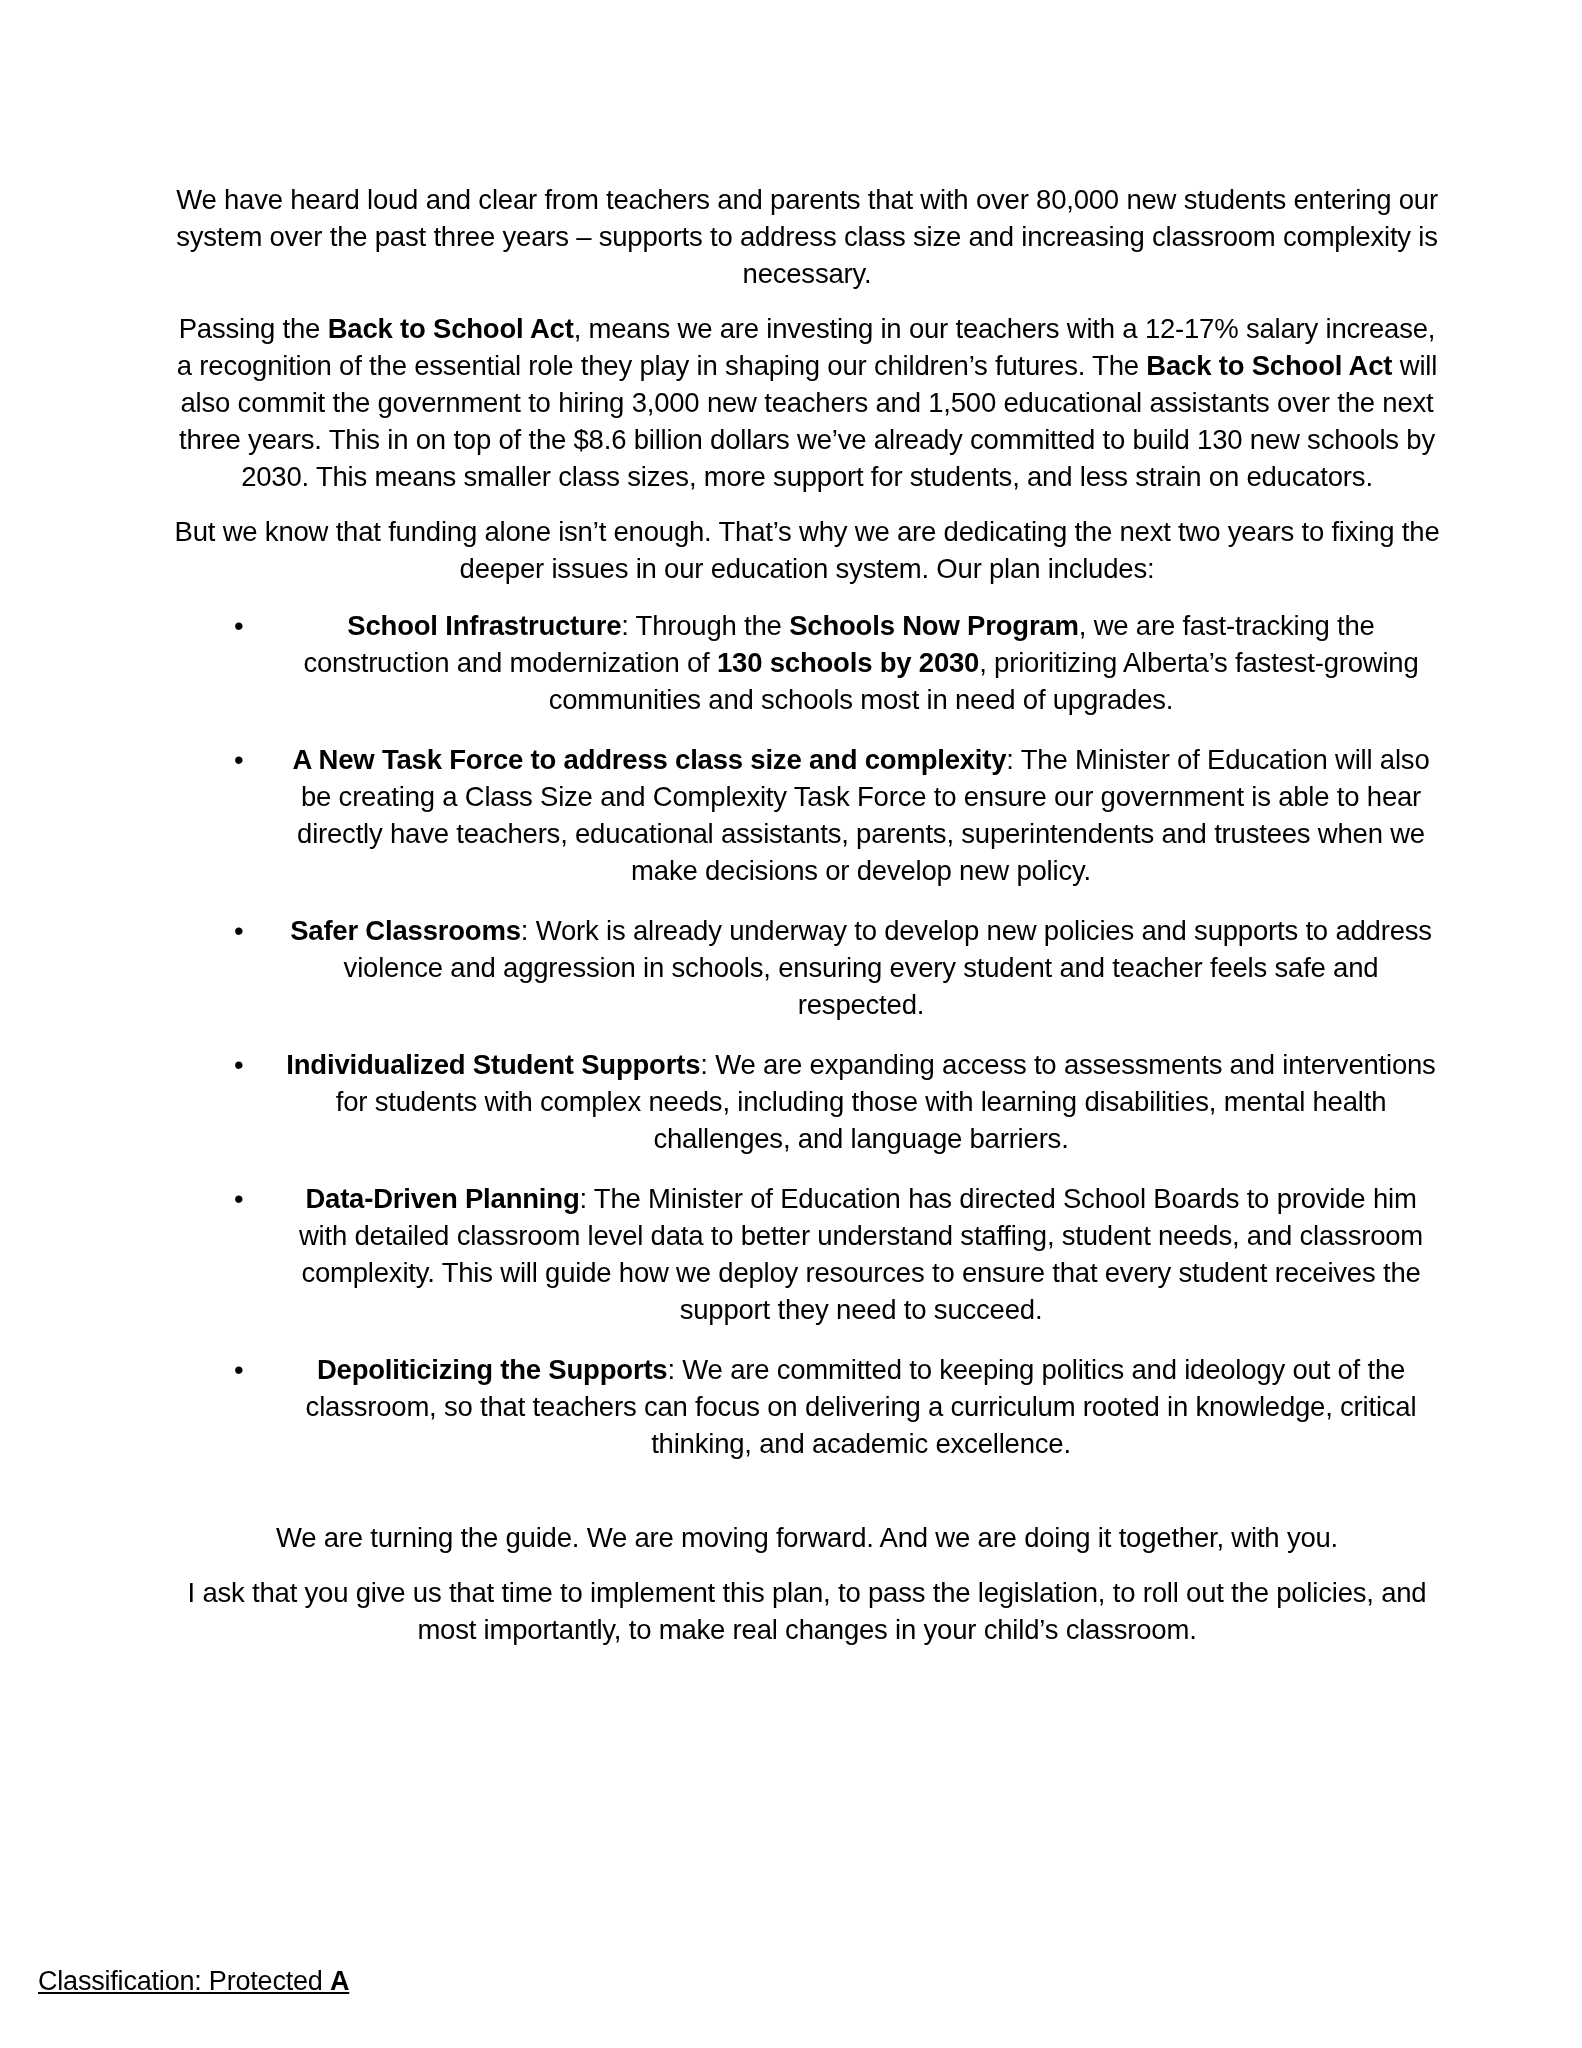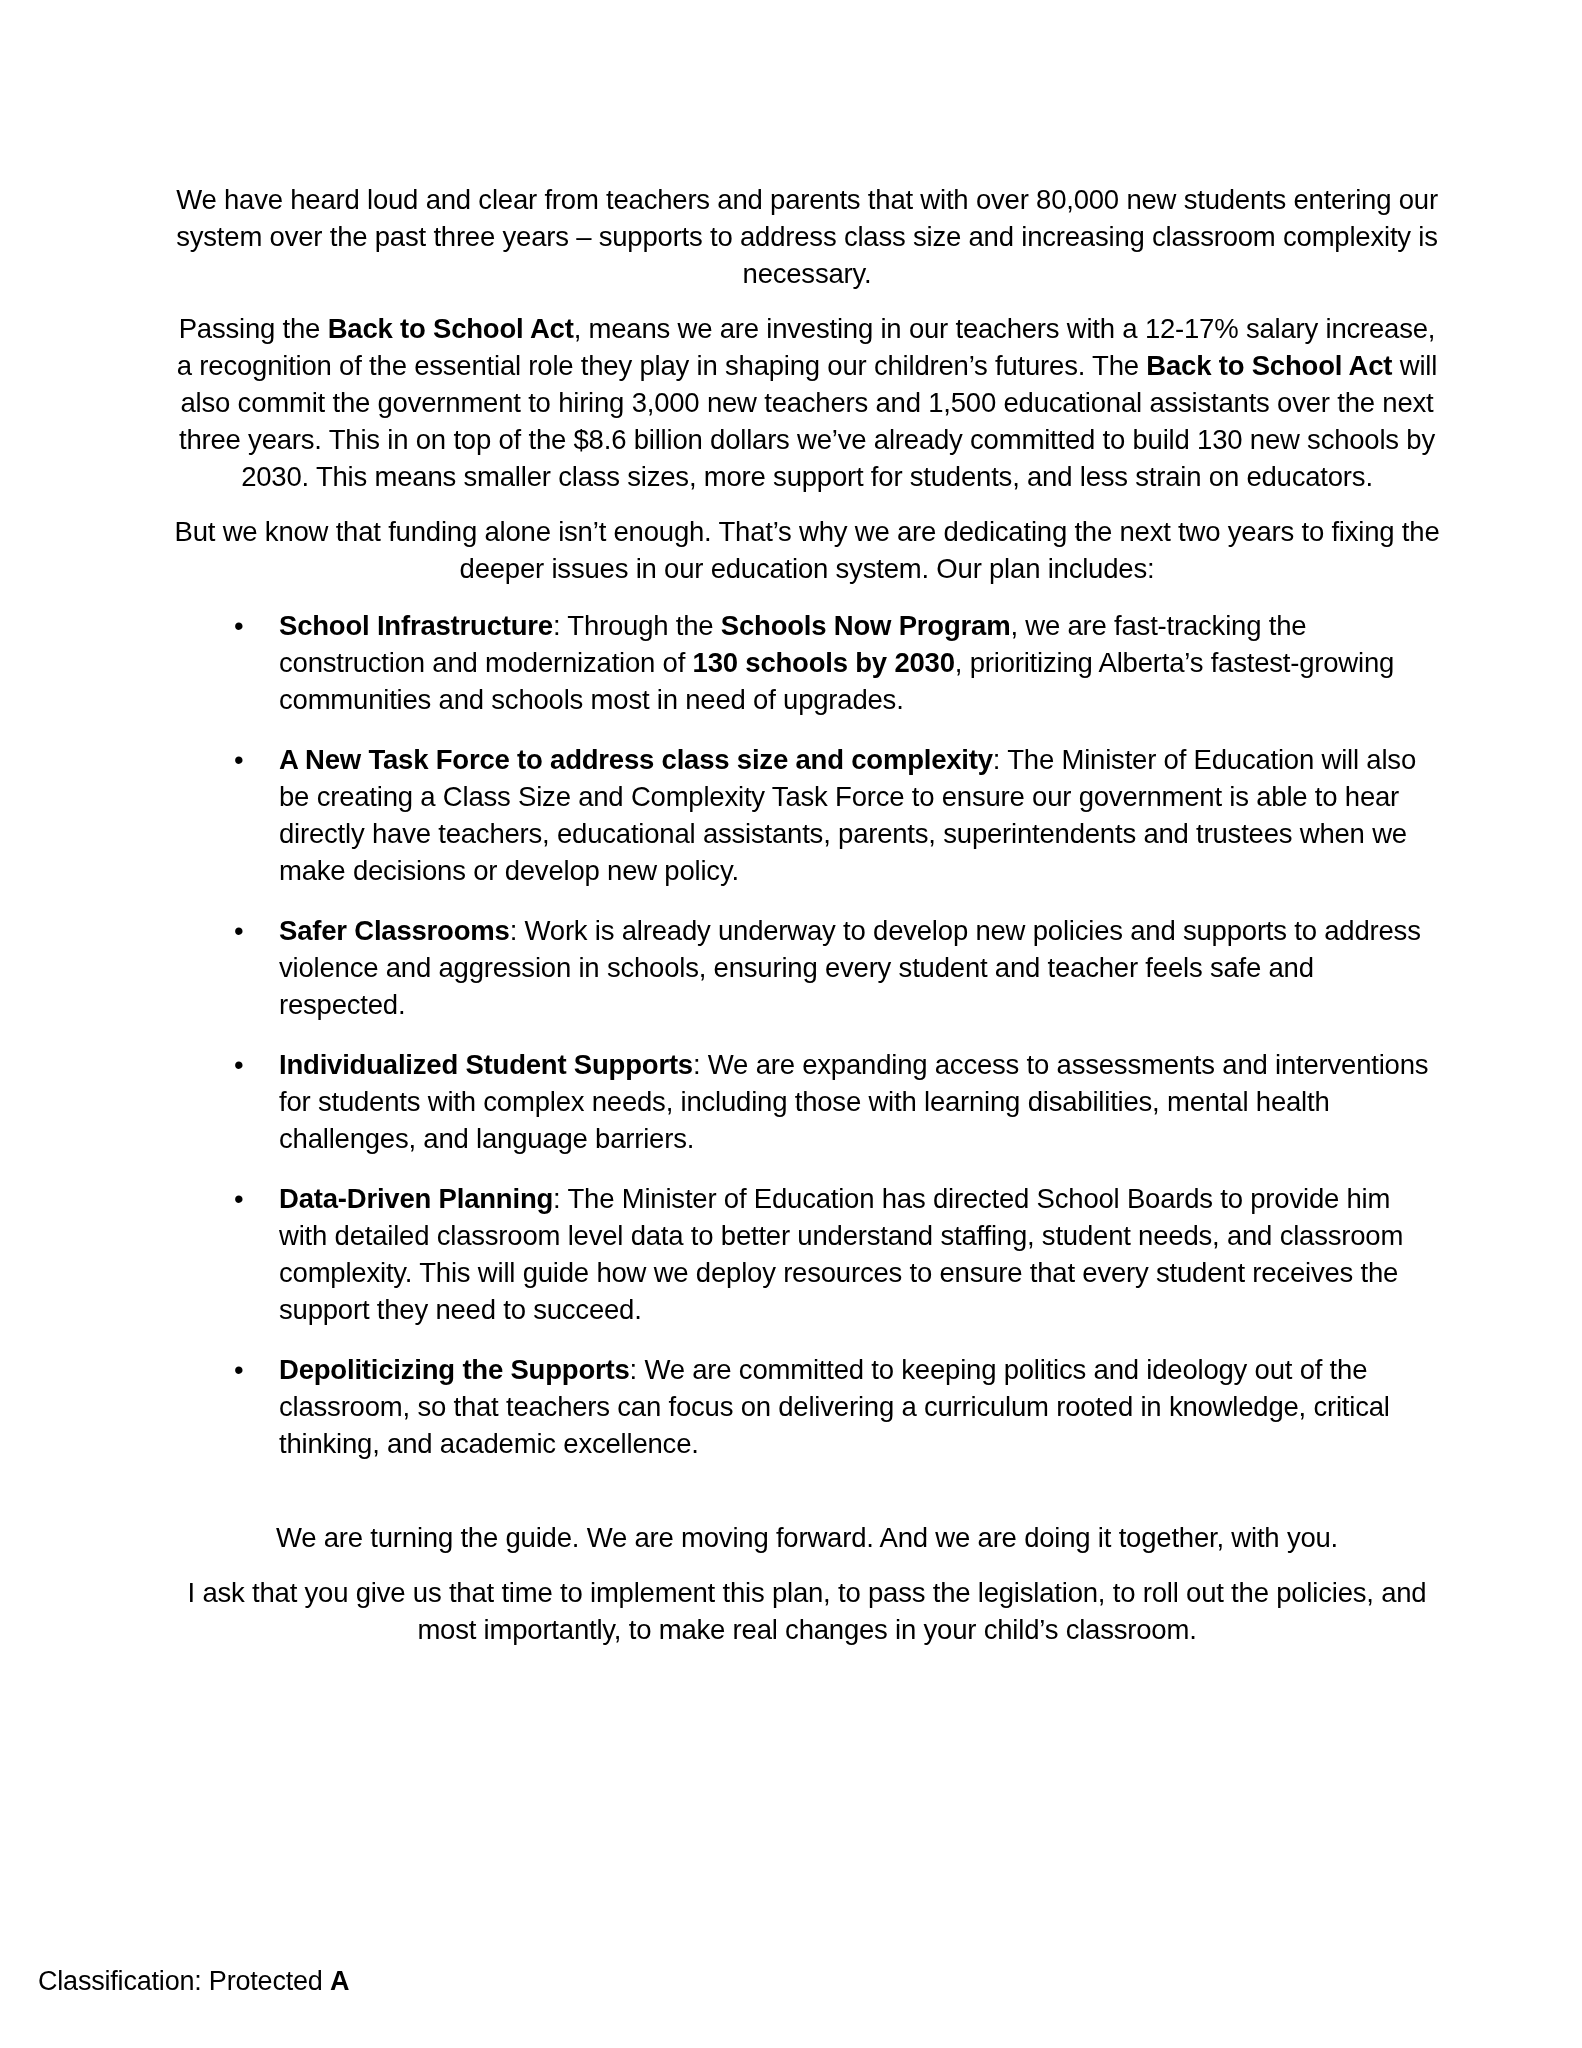--- a/index.html
+++ b/index.html
@@ -25,20 +25,21 @@
     font-size: 27.5px;
     line-height: 37px;
     letter-spacing: -0.2px;
     margin: 0 0 18px 0;
     text-align: center;
   }
   .plan-list {
     list-style: none;
     margin: 20px 0 0 0;
     padding: 0;
+    text-align: center;
   }
   .plan-item {
     position: relative;
     font-size: 27.5px;
     line-height: 37px;
     letter-spacing: -0.2px;
     padding-left: 108px;
     margin: 0 0 23px 0;
   }
   .plan-item::before {
@@ -52,20 +53,21 @@
   .closing {
     margin-top: 57px;
   }
   .footer {
     position: absolute;
     left: 38px;
     top: 1963px;
     font-size: 27px;
     line-height: 37px;
     letter-spacing: -0.2px;
+    text-decoration: underline;
   }
   strong { font-weight: bold; }
 </style>
 </head>
 <body>
 
 <div class="page">
   <main class="content">
     <section id="intro">
         <p class="para"><span>We have heard loud and clear from teachers and parents that with over 80,000 new students entering our system over the past three years – supports to address class size and increasing classroom complexity is necessary.</span></p>

